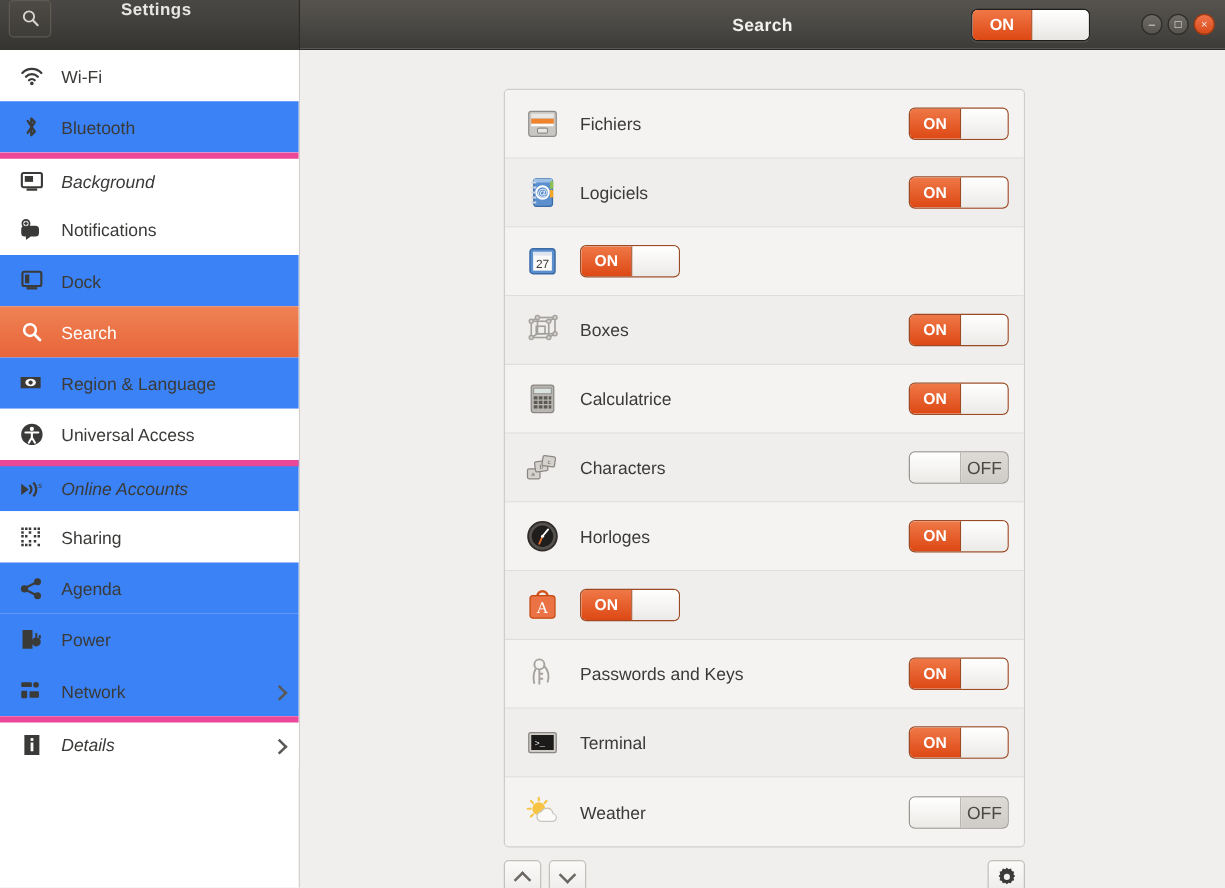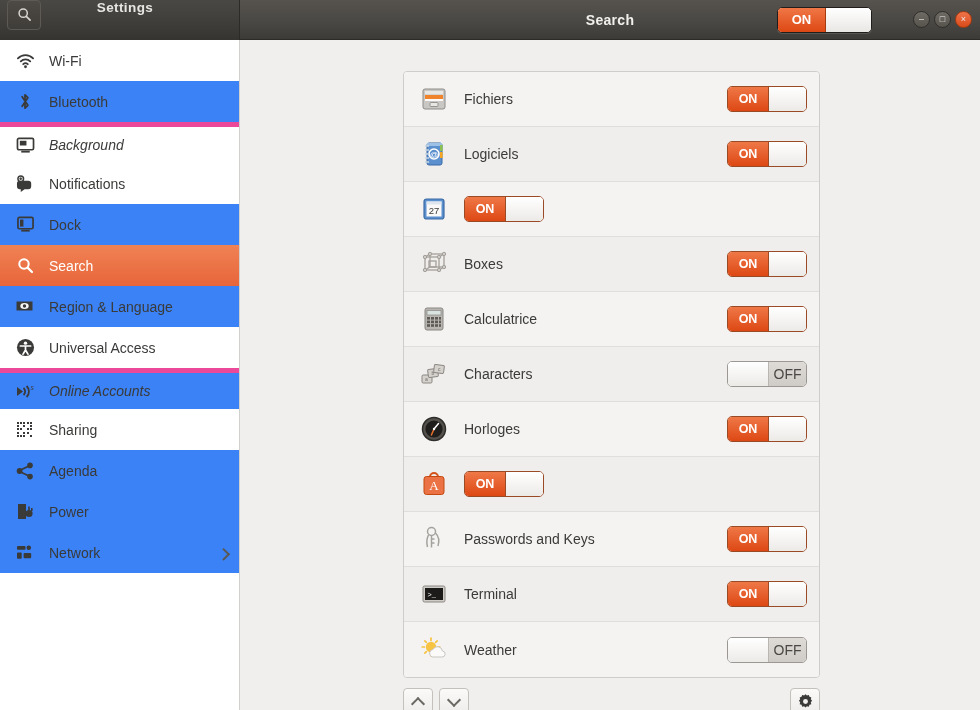--- a/index.html
+++ b/index.html
@@ -386,20 +386,31 @@
         <rect x="1" y="2" width="9" height="4" rx="1" fill="#3a3a38"></rect>
         <circle cx="13.5" cy="4" r="2.4" fill="#3a3a38"></circle>
         <rect x="1" y="9" width="5" height="6.5" rx="1" fill="#3a3a38"></rect>
         <rect x="8" y="9.5" width="8" height="5.5" rx="1" fill="#3a3a38"></rect>
       </svg>
     </span>
     <span class="side-label">Network</span>
     <span class="chev"></span>
   </div>
 
+  <div class="side-item sep">
+    <span class="side-ico">
+      <svg width="15" height="18" viewBox="0 0 15 18">
+        <rect x="1.5" y="1" width="12" height="16" fill="#3a3a38"></rect>
+        <rect x="6.5" y="3.5" width="2.2" height="2.2" fill="#ffffff"></rect>
+        <rect x="6.5" y="7" width="2.2" height="7" fill="#ffffff"></rect>
+      </svg>
+    </span>
+    <span class="side-label">Details</span>
+    <span class="chev"></span>
+  </div>
 </div>
 
 <div class="content">
 
   <div class="listframe">
 
     <div class="row">
       <span class="row-ico">
         <svg class="ic" viewBox="0 0 30 30">
           <rect x="4" y="5" width="22" height="20" rx="2" fill="#c9c7c4" stroke="#8e8c88" stroke-width="1"></rect>

